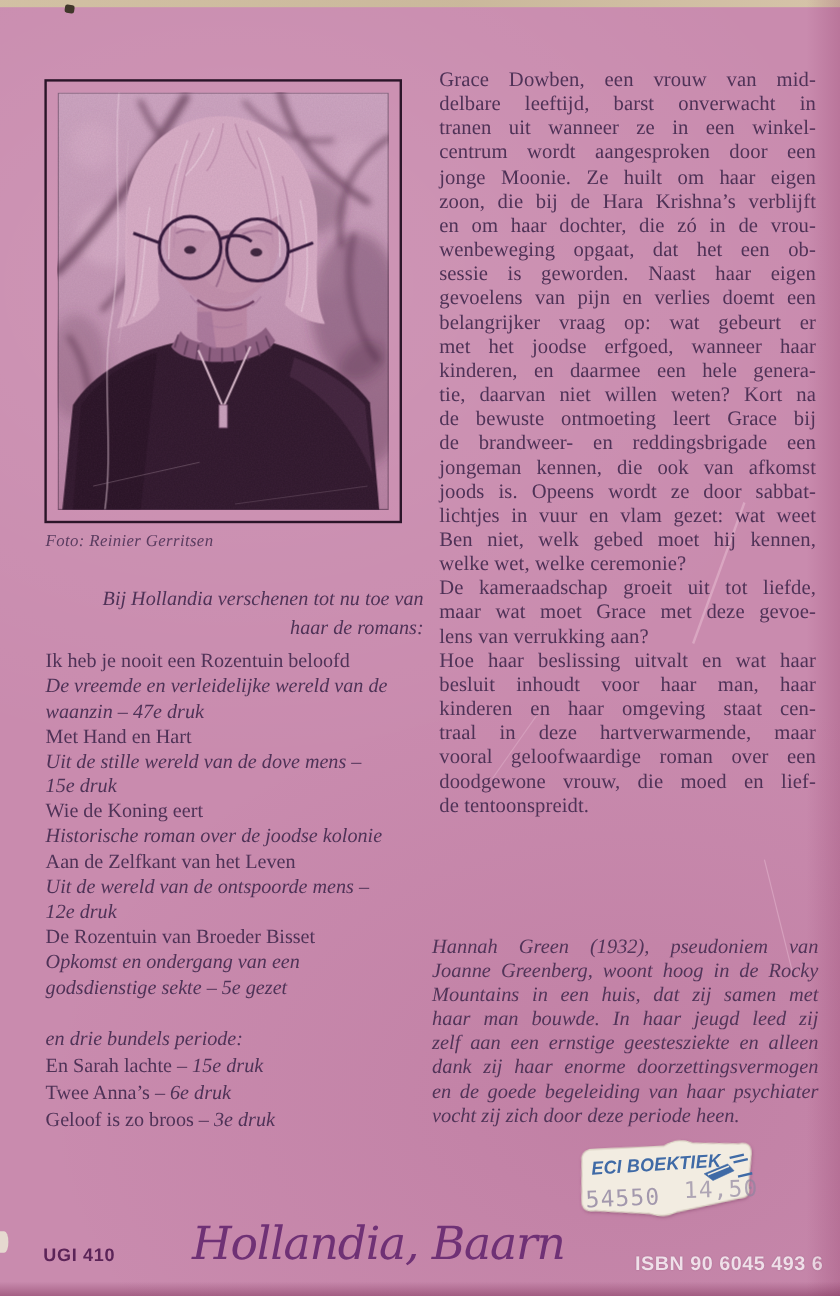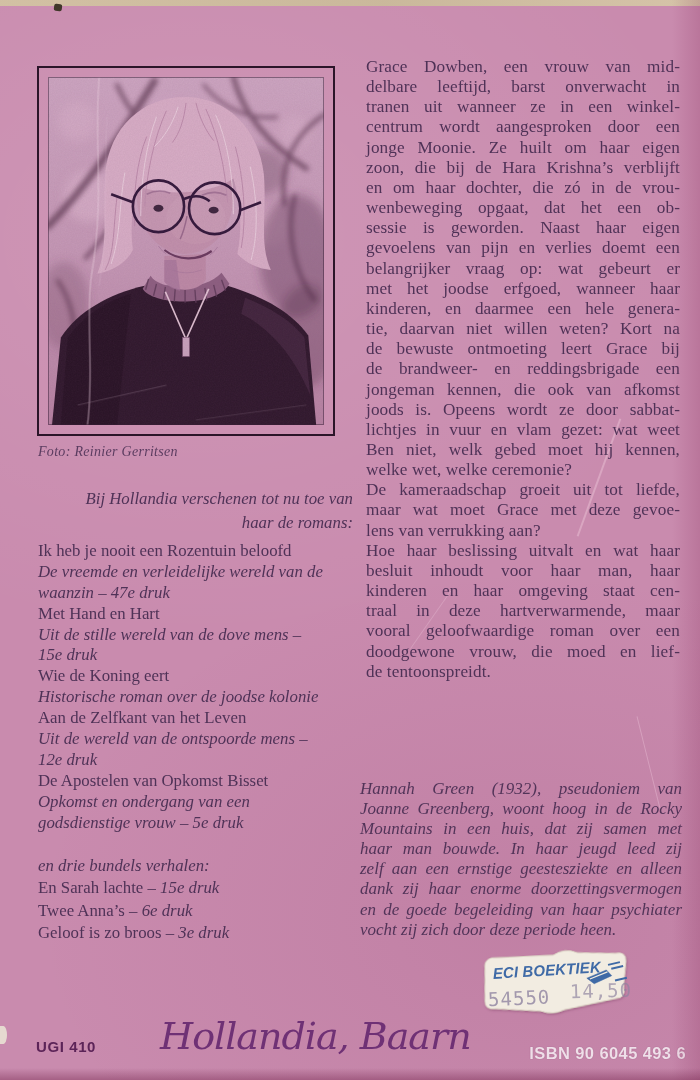--- a/index.html
+++ b/index.html
@@ -200,26 +200,26 @@
       <div class="tl"><span class="it">De vreemde en verleidelijke wereld van de</span></div>
       <div class="tl"><span class="it">waanzin – 47e druk</span></div>
       <div class="tl"><span>Met Hand en Hart</span></div>
       <div class="tl"><span class="it">Uit de stille wereld van de dove mens –</span></div>
       <div class="tl"><span class="it">15e druk</span></div>
       <div class="tl"><span>Wie de Koning eert</span></div>
       <div class="tl"><span class="it">Historische roman over de joodse kolonie</span></div>
       <div class="tl"><span>Aan de Zelfkant van het Leven</span></div>
       <div class="tl"><span class="it">Uit de wereld van de ontspoorde mens –</span></div>
       <div class="tl"><span class="it">12e druk</span></div>
-      <div class="tl"><span>De Apostelen van Opkomst Bisset</span></div>
+      <div class="tl"><span>De Rozentuin van Broeder Bisset</span></div>
       <div class="tl"><span class="it">Opkomst en ondergang van een</span></div>
-      <div class="tl"><span class="it">godsdienstige vrouw – 5e druk</span></div>
+      <div class="tl"><span class="it">godsdienstige sekte – 5e gezet</span></div>
     </div>
   <div class="bundles">
-      <div class="tl"><span class="it">en drie bundels verhalen:</span></div>
+      <div class="tl"><span class="it">en drie bundels periode:</span></div>
       <div class="tl"><span>En Sarah lachte – </span><span class="it">15e druk</span></div>
       <div class="tl"><span>Twee Anna’s – </span><span class="it">6e druk</span></div>
       <div class="tl"><span>Geloof is zo broos – </span><span class="it">3e druk</span></div>
     </div>
 
   <div class="main">
     <div>
         <div class="tl jl"><span>Grace Dowben, een vrouw van mid-</span></div>
         <div class="tl jl"><span>delbare leeftijd, barst onverwacht in</span></div>
         <div class="tl jl"><span>tranen uit wanneer ze in een winkel-</span></div>

